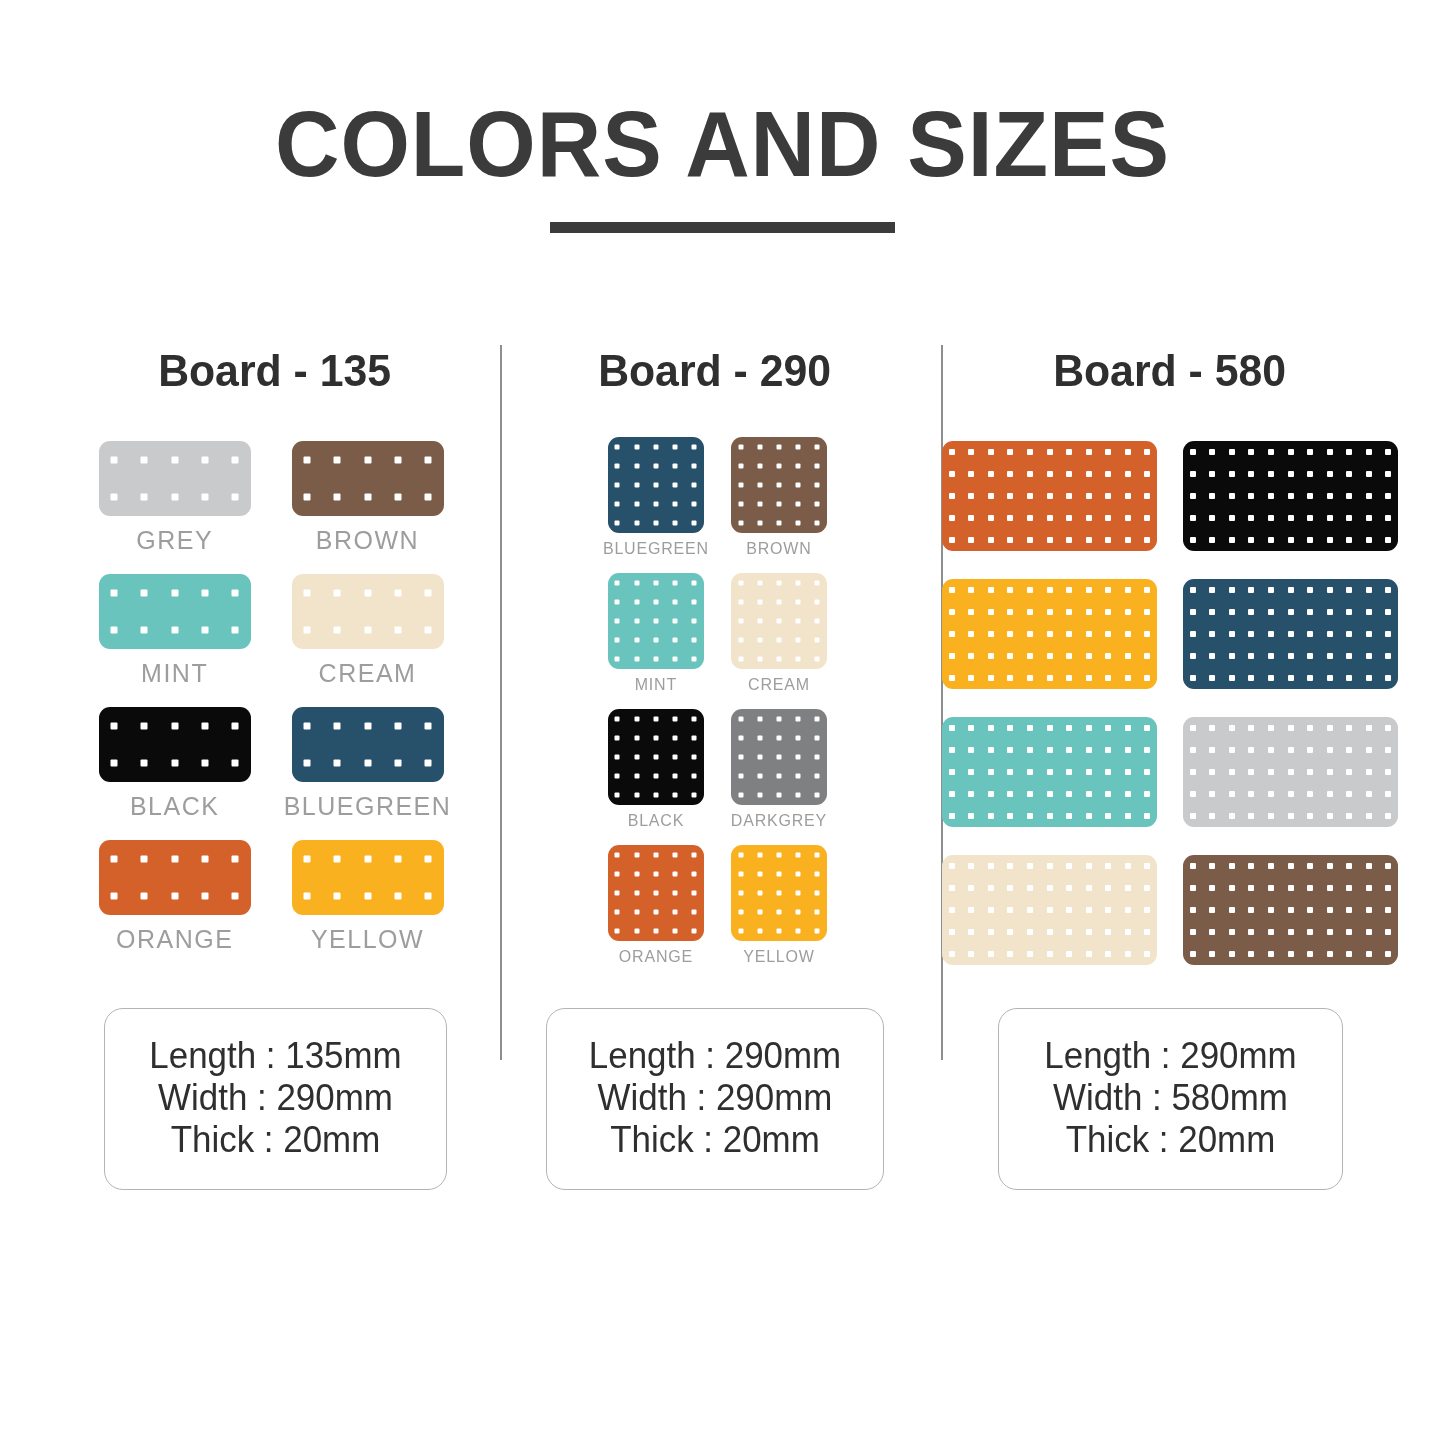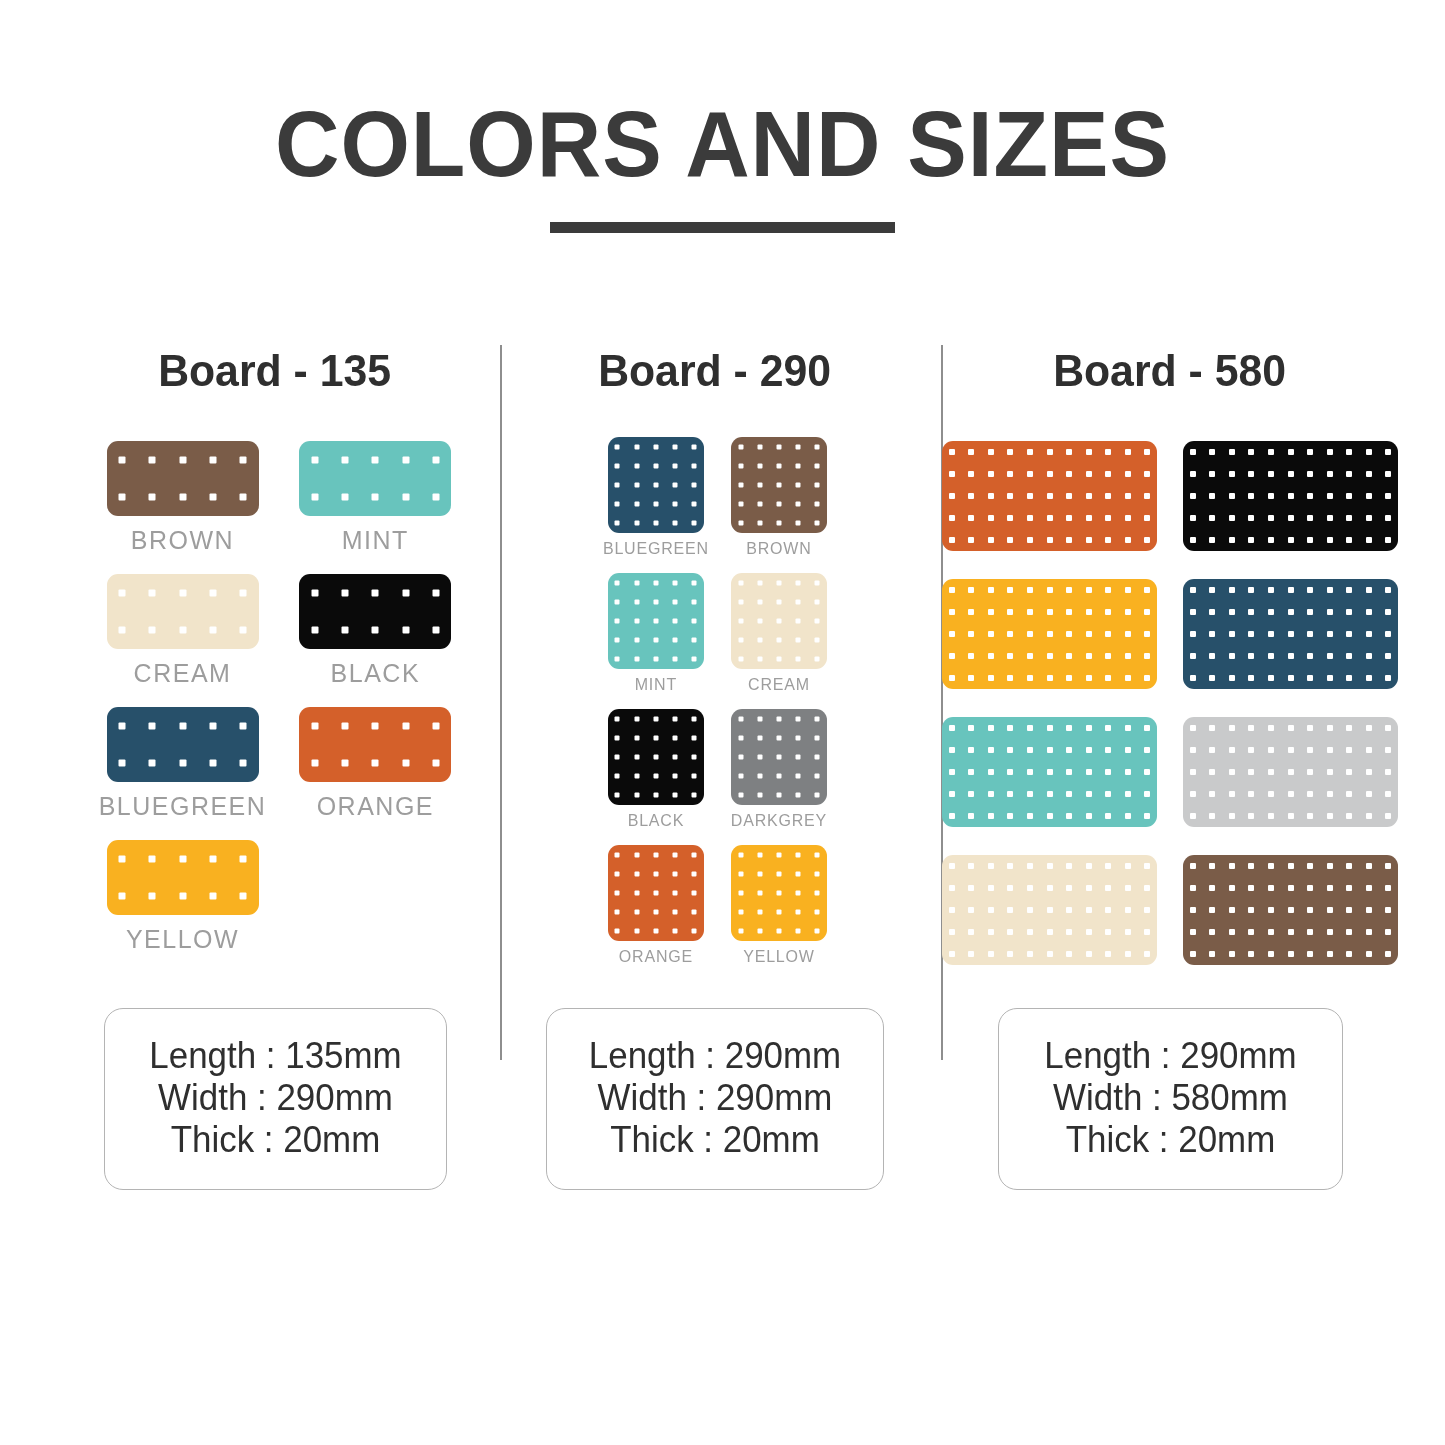--- a/index.html
+++ b/index.html
@@ -175,20 +175,35 @@
 </div>
 
 <div class="columns">
 
   <div class="divider divider-1"></div>
   <div class="divider divider-2"></div>
 
   <div class="col col-135">
     <div class="col-header">Board - 135</div>
     <div class="swatch-grid grid-135">
+        <div class="swatch-cell">
+          <div class="board board-135" style="background: rgb(201, 202, 203);">
+            <span class="dot" style="left: 10%; top: 25%;"></span>
+            <span class="dot" style="left: 30%; top: 25%;"></span>
+            <span class="dot" style="left: 50%; top: 25%;"></span>
+            <span class="dot" style="left: 70%; top: 25%;"></span>
+            <span class="dot" style="left: 90%; top: 25%;"></span>
+            <span class="dot" style="left: 10%; top: 75%;"></span>
+            <span class="dot" style="left: 30%; top: 75%;"></span>
+            <span class="dot" style="left: 50%; top: 75%;"></span>
+            <span class="dot" style="left: 70%; top: 75%;"></span>
+            <span class="dot" style="left: 90%; top: 75%;"></span>
+          </div>
+          <div class="swatch-label label-135">GREY</div>
+        </div>
         <div class="swatch-cell">
           <div class="board board-135" style="background: rgb(122, 92, 72);">
             <span class="dot" style="left: 10%; top: 25%;"></span>
             <span class="dot" style="left: 30%; top: 25%;"></span>
             <span class="dot" style="left: 50%; top: 25%;"></span>
             <span class="dot" style="left: 70%; top: 25%;"></span>
             <span class="dot" style="left: 90%; top: 25%;"></span>
             <span class="dot" style="left: 10%; top: 75%;"></span>
             <span class="dot" style="left: 30%; top: 75%;"></span>
             <span class="dot" style="left: 50%; top: 75%;"></span>

